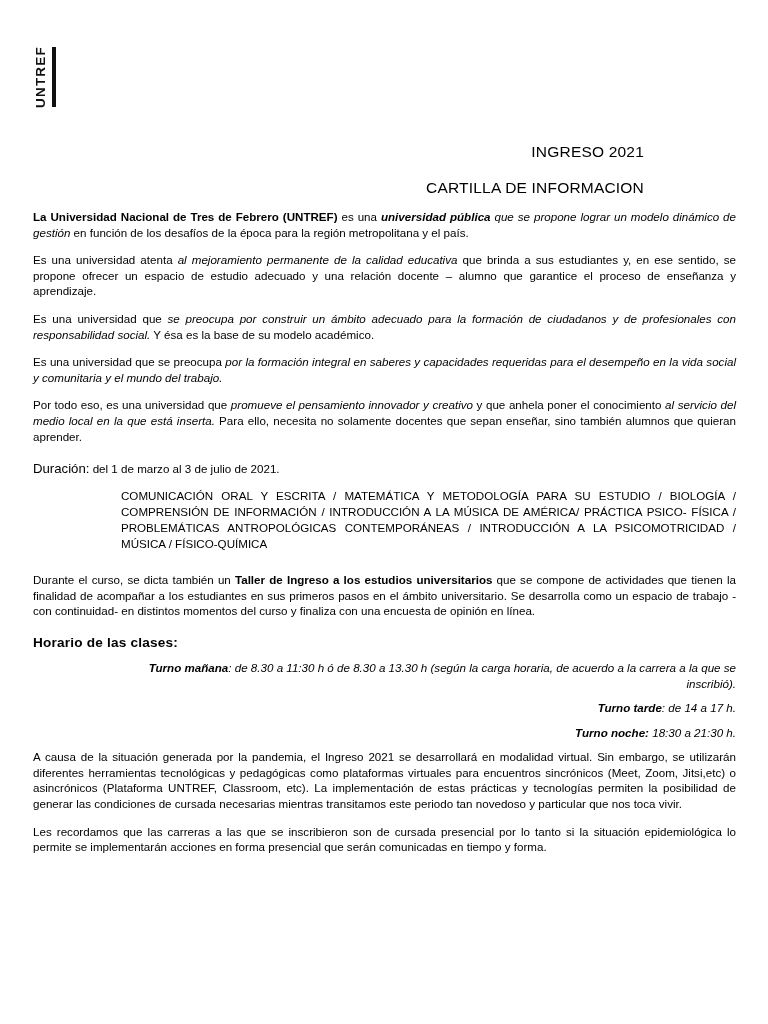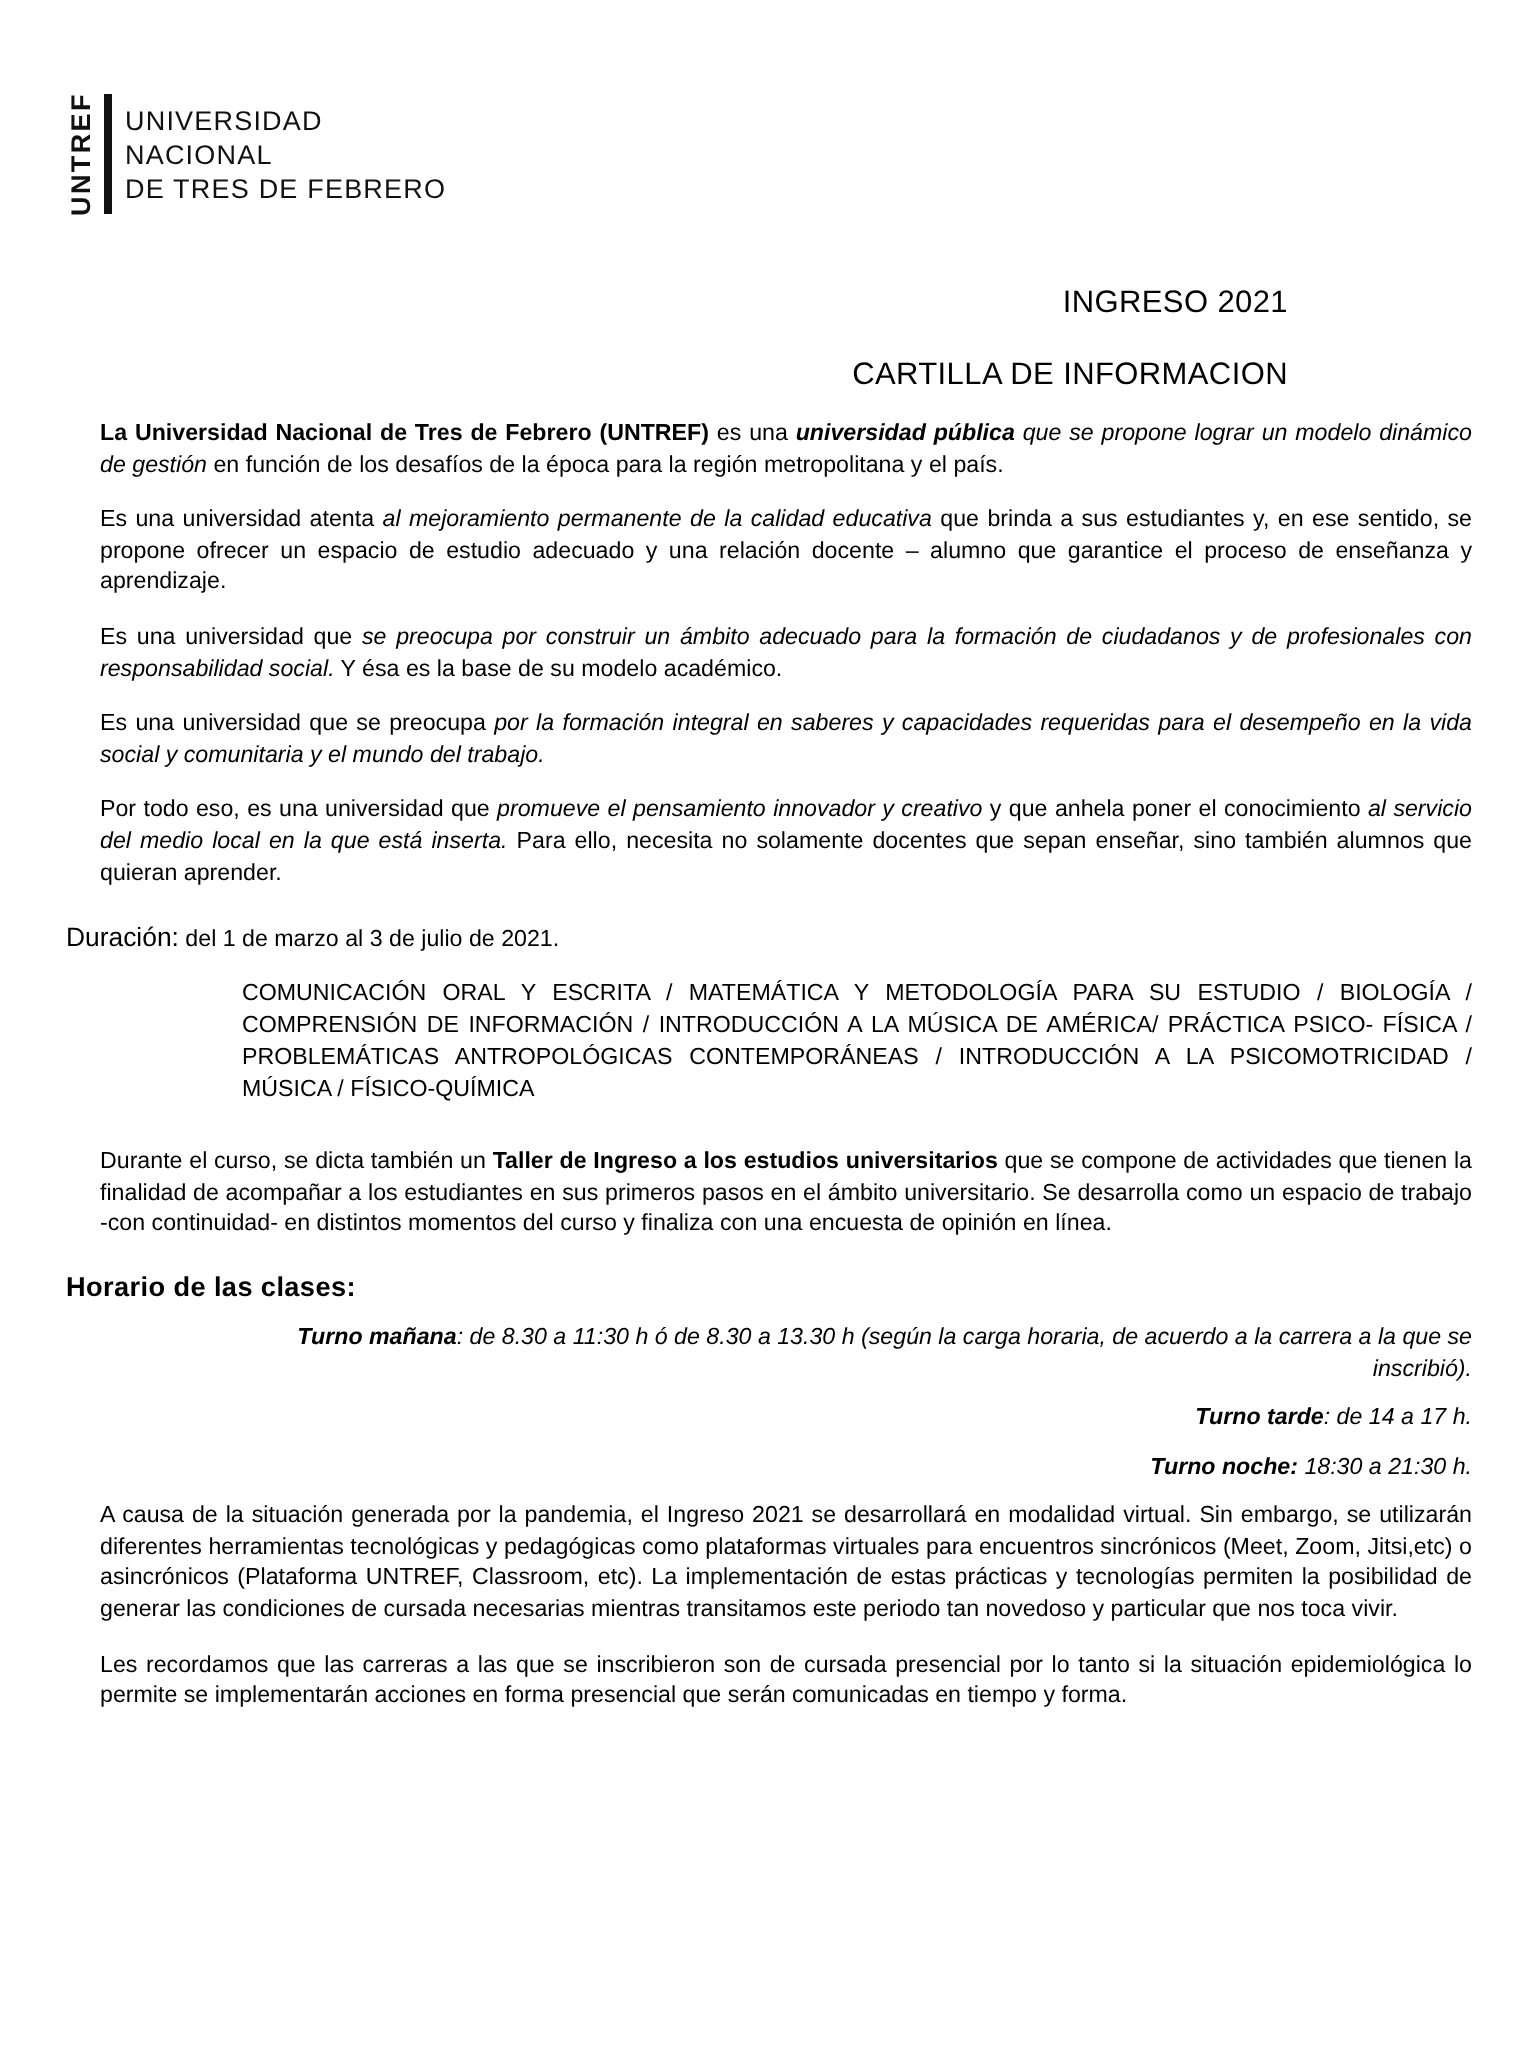--- a/index.html
+++ b/index.html
@@ -74,21 +74,21 @@
 
   
   .content {
     position: absolute;
     left: 33px;
     top: 209px;
     width: 703px;
   }
 
   p.body {
-    margin: 0 0 12px 17px;
+    margin: 0 0 12px 0;
     font-size: 11.6px;
     line-height: 15.6px;
     text-align: justify;
   }
   p.body.tight { margin-bottom: 13px; }
 
   .b { font-weight: bold; }
   .i { font-style: italic; }
   .bi { font-weight: bold; font-style: italic; }
 
@@ -132,25 +132,20 @@
   .spacer-sm { height: 5px; }
 </style>
 </head>
 <body>
 
 <div class="page">
 
   <div class="logo">
     <div class="logo-vertical">UNTREF</div>
     <div class="logo-bar"></div>
-    <div class="logo-lines">
-      <span>UNIVERSIDAD</span>
-      <span>NACIONAL</span>
-      <span>DE TRES DE FEBRERO</span>
-    </div>
   </div>
 
   <div class="doc-title" id="title1">INGRESO 2021</div>
   <div class="doc-title" id="title2">CARTILLA DE INFORMACION</div>
 
   <div class="content">
 
     <p class="body"><span class="b">La Universidad Nacional de Tres de Febrero (UNTREF)</span><span> es una </span><span class="bi">universidad pública</span><span class="i"> que se propone lograr un modelo dinámico de gestión</span><span> en función de los desafíos de la época para la región metropolitana y el país.</span></p>
 
     <p class="body"><span>Es una universidad atenta  </span><span class="i">al mejoramiento permanente de la calidad educativa</span><span> que brinda a sus estudiantes y, en ese sentido, se propone ofrecer un espacio de estudio adecuado y una relación docente – alumno que garantice el proceso de enseñanza y aprendizaje.</span></p>

